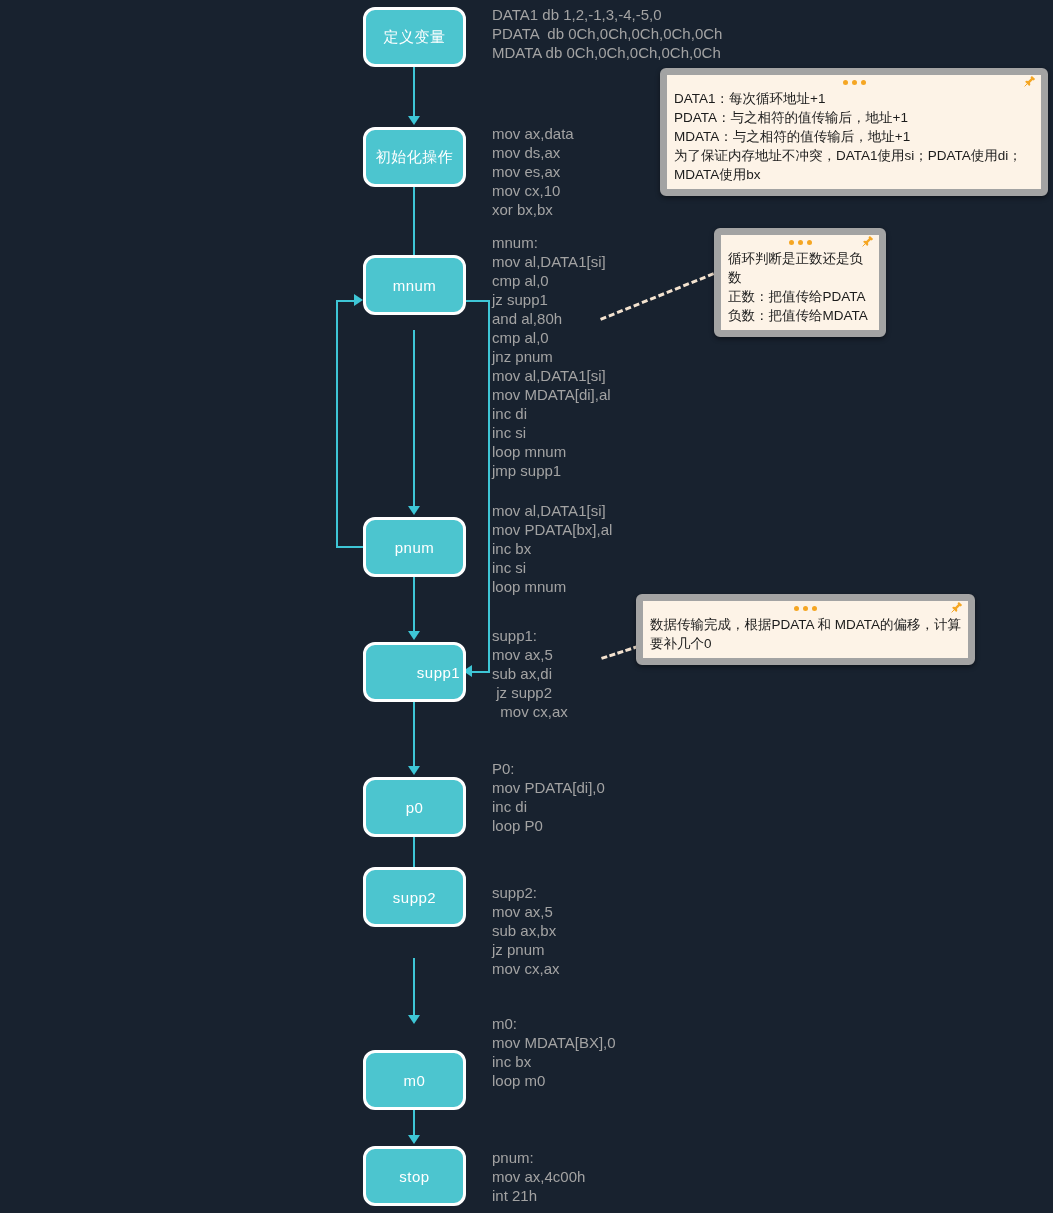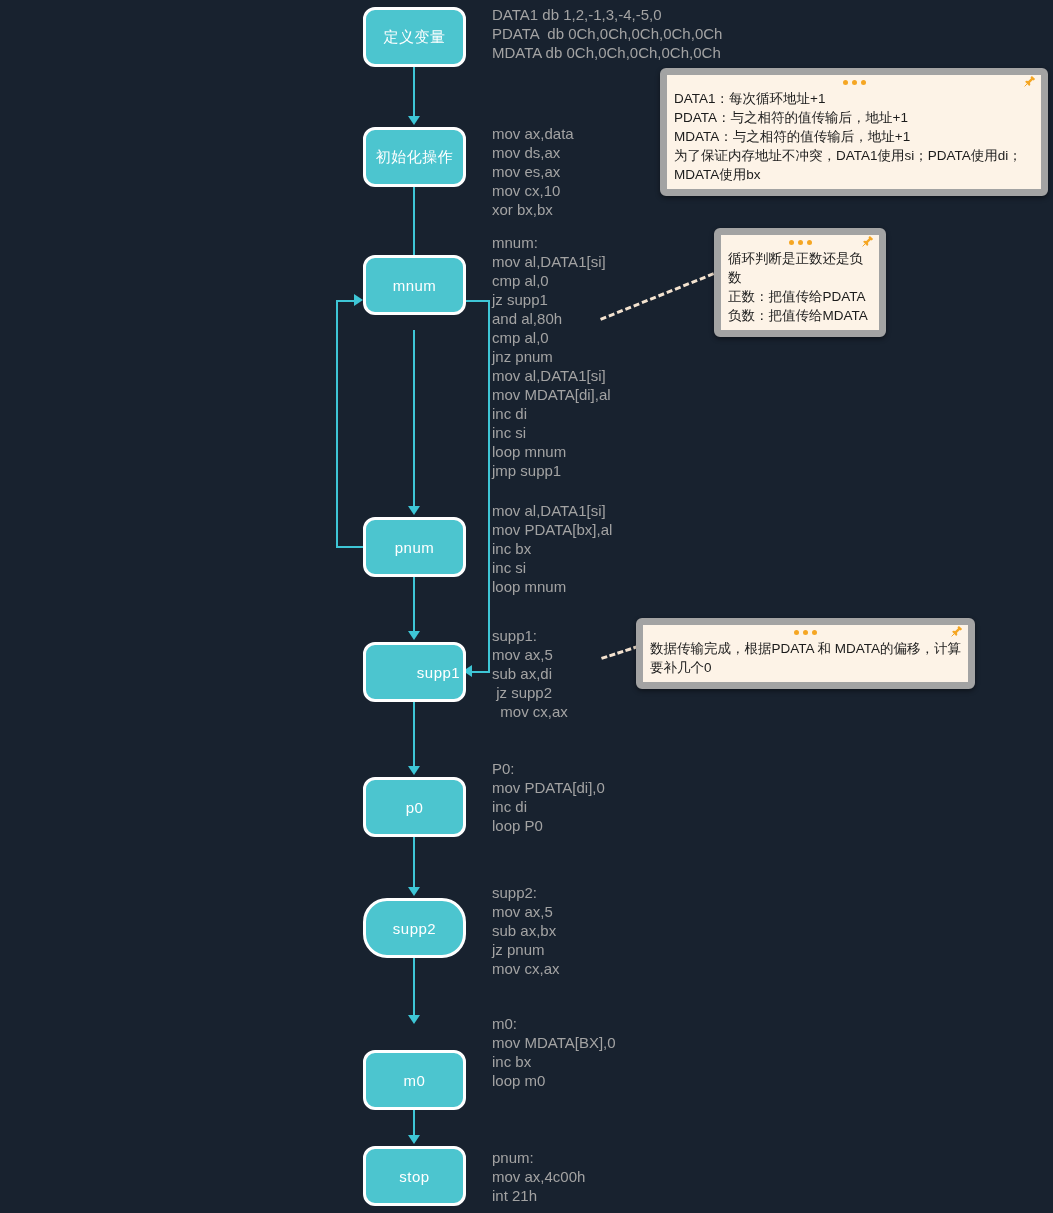--- a/index.html
+++ b/index.html
@@ -196,21 +196,21 @@
   </div>
   <div class="node" style="left:363px; top:517px;">
     <span>pnum</span>
   </div>
   <div class="node" style="left:363px; top:642px;padding-left:48px;">
     <span>supp1</span>
   </div>
   <div class="node" style="left:363px; top:777px;">
     <span>p0</span>
   </div>
-  <div class="node" style="left:363px; top:898px;border-radius:24px;">
+  <div class="node" style="left:363px; top:867px;">
     <span>supp2</span>
   </div>
   <div class="node" style="left:363px; top:1026px;margin-top:24px;">
     <span>m0</span>
   </div>
   <div class="node" style="left:363px; top:1146px;align-items:center;">
     <span>stop</span>
   </div>
 
   <div class="code" style="left:492px; top:5px;">DATA1 db 1,2,-1,3,-4,-5,0
@@ -292,21 +292,21 @@
           <path d="M10.6 1.2 L14.8 5.4 L12.9 7.3 L11.6 6.6 L8.0 10.2 L8.4 13.0 L6.9 14.5 L1.5 9.1 L3.0 7.6 L5.8 8.0 L9.4 4.4 L8.7 3.1 Z" fill="#f5a623"></path>
           <path d="M5.5 10.5 L0.8 15.2" stroke="#f5a623" stroke-width="1.3" fill="none"></path>
         </svg>
       </span>
     </div>
     <div class="note-body">循环判断是正数还是负数
 正数：把值传给PDATA
 负数：把值传给MDATA</div>
   </div>
 
-  <div class="note" style="left:636px; top:594px; width:339px;margin-top:24px;">
+  <div class="note" style="left:636px; top:594px; width:339px;">
     <div class="note-head">
       <span class="dot"></span>
       <span class="dot"></span>
       <span class="dot"></span>
       <span class="note-pin">
         <svg width="12" height="12" viewBox="0 0 16 16" aria-hidden="true">
           <path d="M10.6 1.2 L14.8 5.4 L12.9 7.3 L11.6 6.6 L8.0 10.2 L8.4 13.0 L6.9 14.5 L1.5 9.1 L3.0 7.6 L5.8 8.0 L9.4 4.4 L8.7 3.1 Z" fill="#f5a623"></path>
           <path d="M5.5 10.5 L0.8 15.2" stroke="#f5a623" stroke-width="1.3" fill="none"></path>
         </svg>
       </span>

